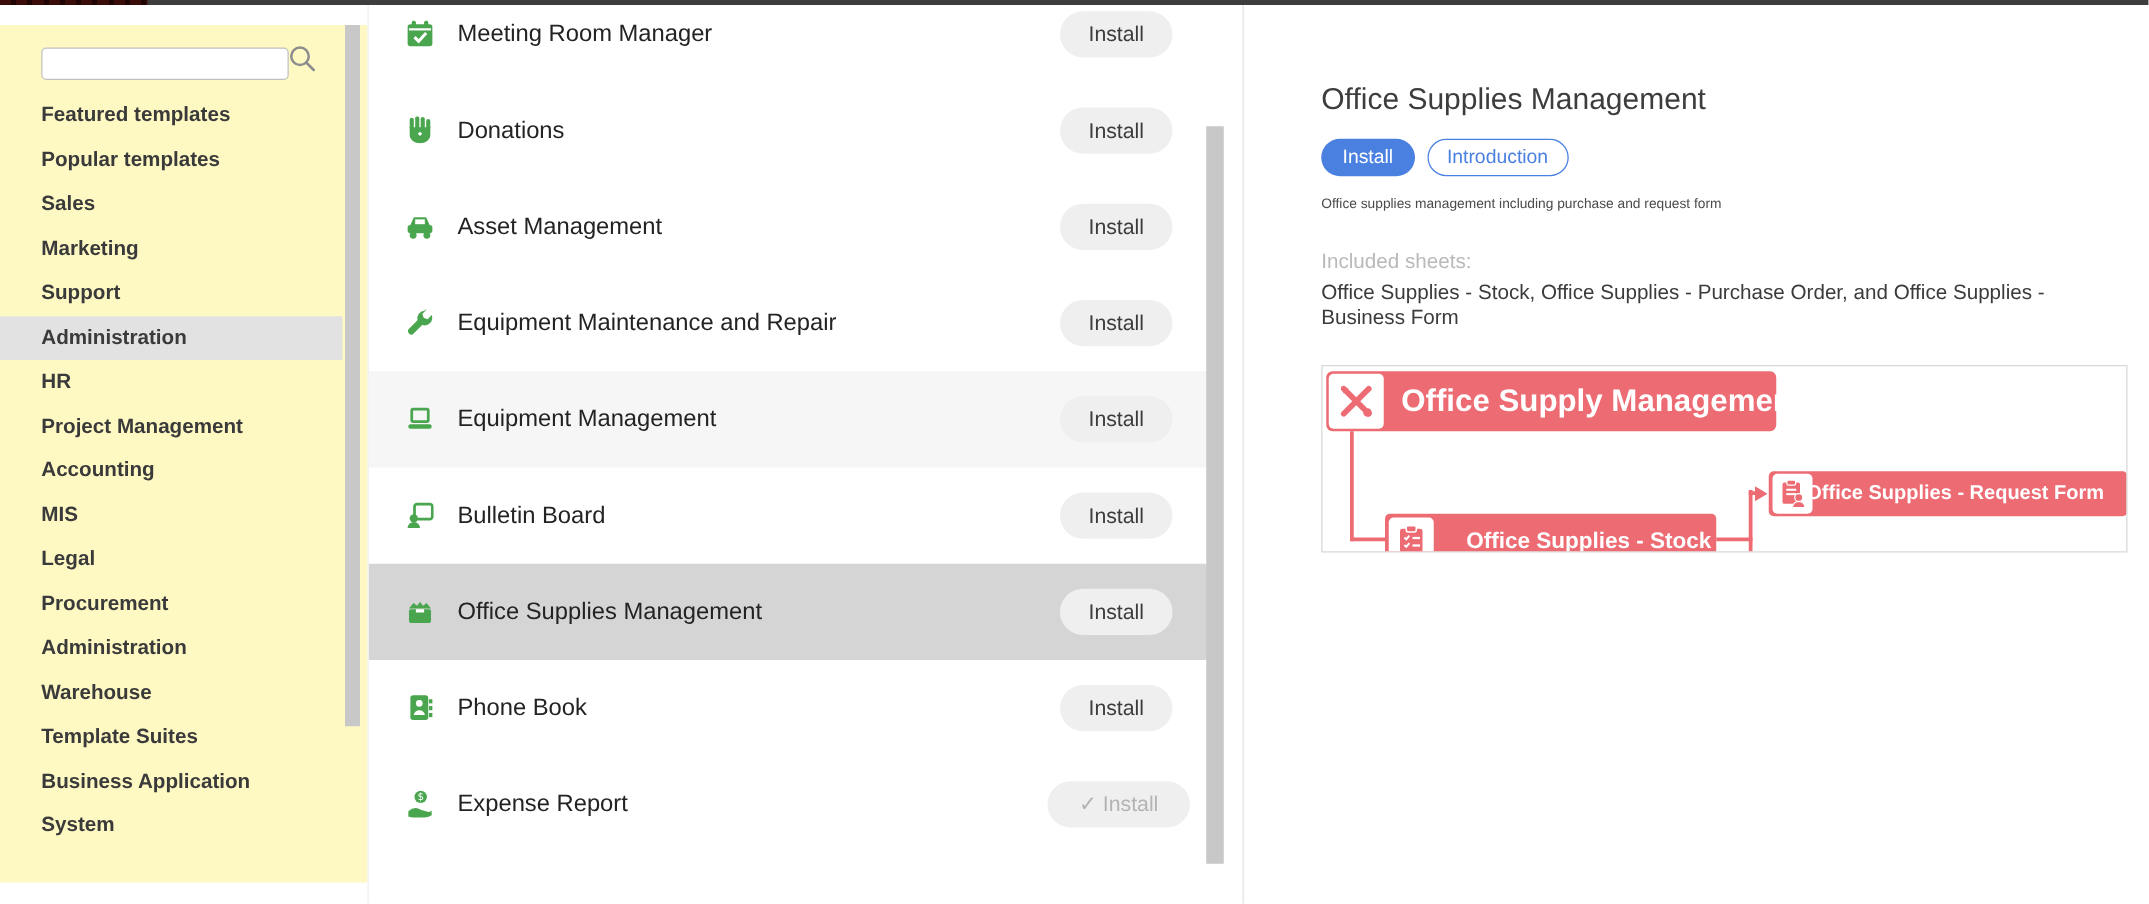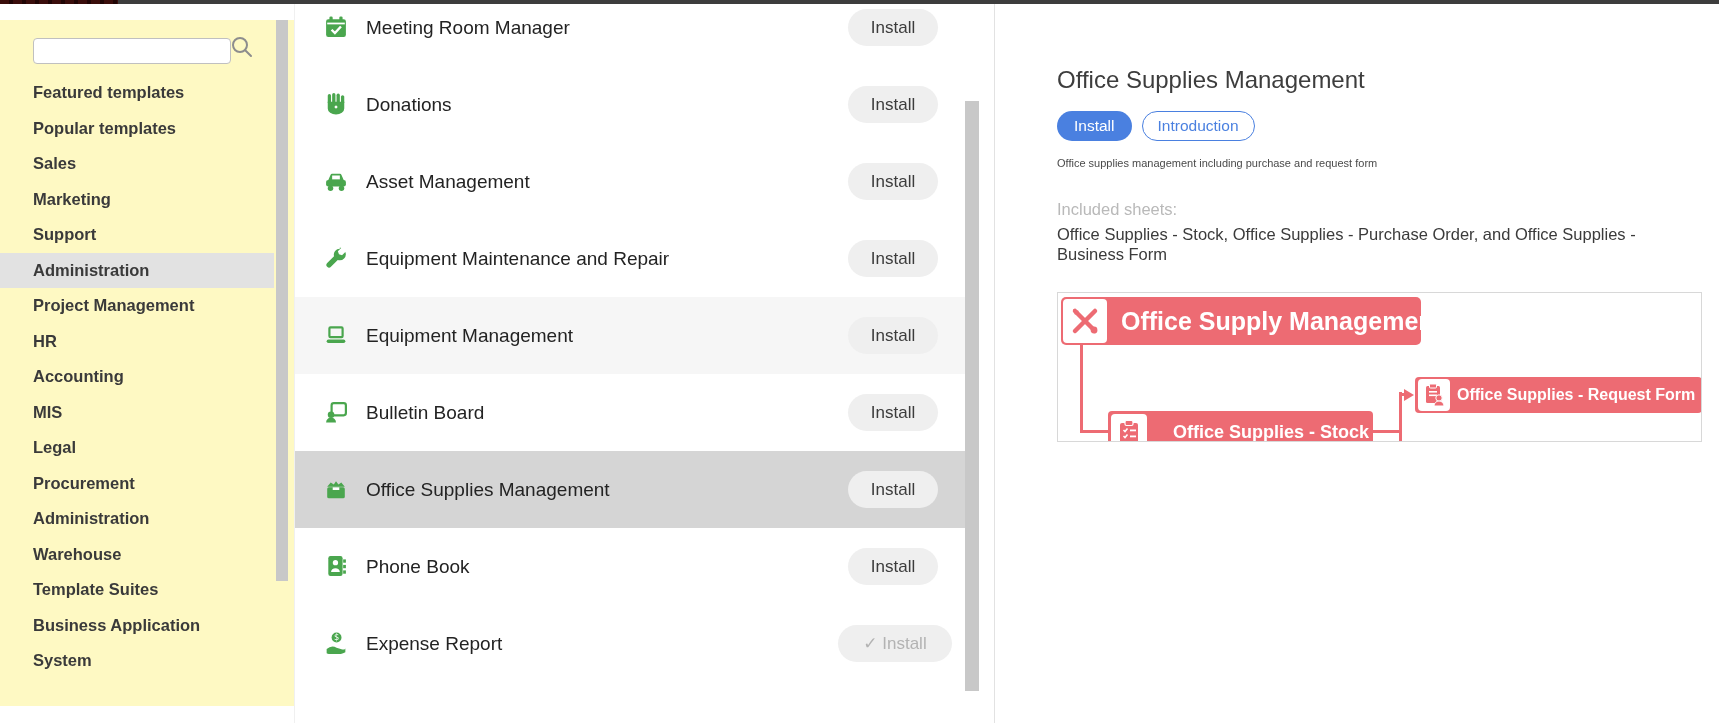--- a/index.html
+++ b/index.html
@@ -61,21 +61,21 @@
   .pv-header .pv-tile{left:2px;top:2px;width:44px;height:44px;}
   .pv-header-label{position:absolute;left:60px;top:0;height:48px;line-height:48px;color:#fff;
     font-size:25px;font-weight:700;white-space:nowrap;}
   .pv-node{position:absolute;border-radius:4px;}
   .pv-node-stock{left:50px;top:118px;width:265px;height:42px;}
   .pv-node-stock .pv-tile{left:3px;top:3px;width:36px;height:36px;}
   .pv-node-stock .pv-node-label{line-height:42px;font-size:18px;padding-left:61px;text-align:center;}
   .pv-node-rf{left:357px;top:84px;width:287px;height:36px;}
   .pv-node-po{left:357px;top:149px;width:287px;height:36px;}
   .pv-node-rf .pv-tile,.pv-node-po .pv-tile{left:3px;top:2px;width:32px;height:32px;}
-  .pv-node-rf .pv-node-label,.pv-node-po .pv-node-label{line-height:36px;font-size:16px;padding-left:42px;}
+  .pv-node-rf .pv-node-label,.pv-node-po .pv-node-label{line-height:36px;font-size:16px;padding-left:30px;}
   .pv-node-label{color:#fff;font-weight:700;white-space:nowrap;}
   .pv-line{position:absolute;background:#ed6b73;}
   .pv-arrow{position:absolute;width:0;height:0;border-top:6px solid transparent;
     border-bottom:6px solid transparent;border-left:10px solid #ed6b73;}
 </style>
 </head>
 <body>
 
 <div id="screen">
 
@@ -93,22 +93,22 @@
         <line x1="15.2" y1="15.2" x2="21" y2="21" stroke="#8d8d8d" stroke-width="2" stroke-linecap="round"></line>
       </svg>
     </span>
     <div class="sidebar-items" id="sidebar-items">
         <div class="sb-item">Featured templates</div>
         <div class="sb-item">Popular templates</div>
         <div class="sb-item">Sales</div>
         <div class="sb-item">Marketing</div>
         <div class="sb-item">Support</div>
         <div class="sb-item selected">Administration</div>
+        <div class="sb-item">HR</div>
         <div class="sb-item">Project Management</div>
-        <div class="sb-item">HR</div>
         <div class="sb-item">Accounting</div>
         <div class="sb-item">MIS</div>
         <div class="sb-item">Legal</div>
         <div class="sb-item">Procurement</div>
         <div class="sb-item">Administration</div>
         <div class="sb-item">Warehouse</div>
         <div class="sb-item">Template Suites</div>
         <div class="sb-item">Business Application</div>
         <div class="sb-item">System</div>
       </div>

